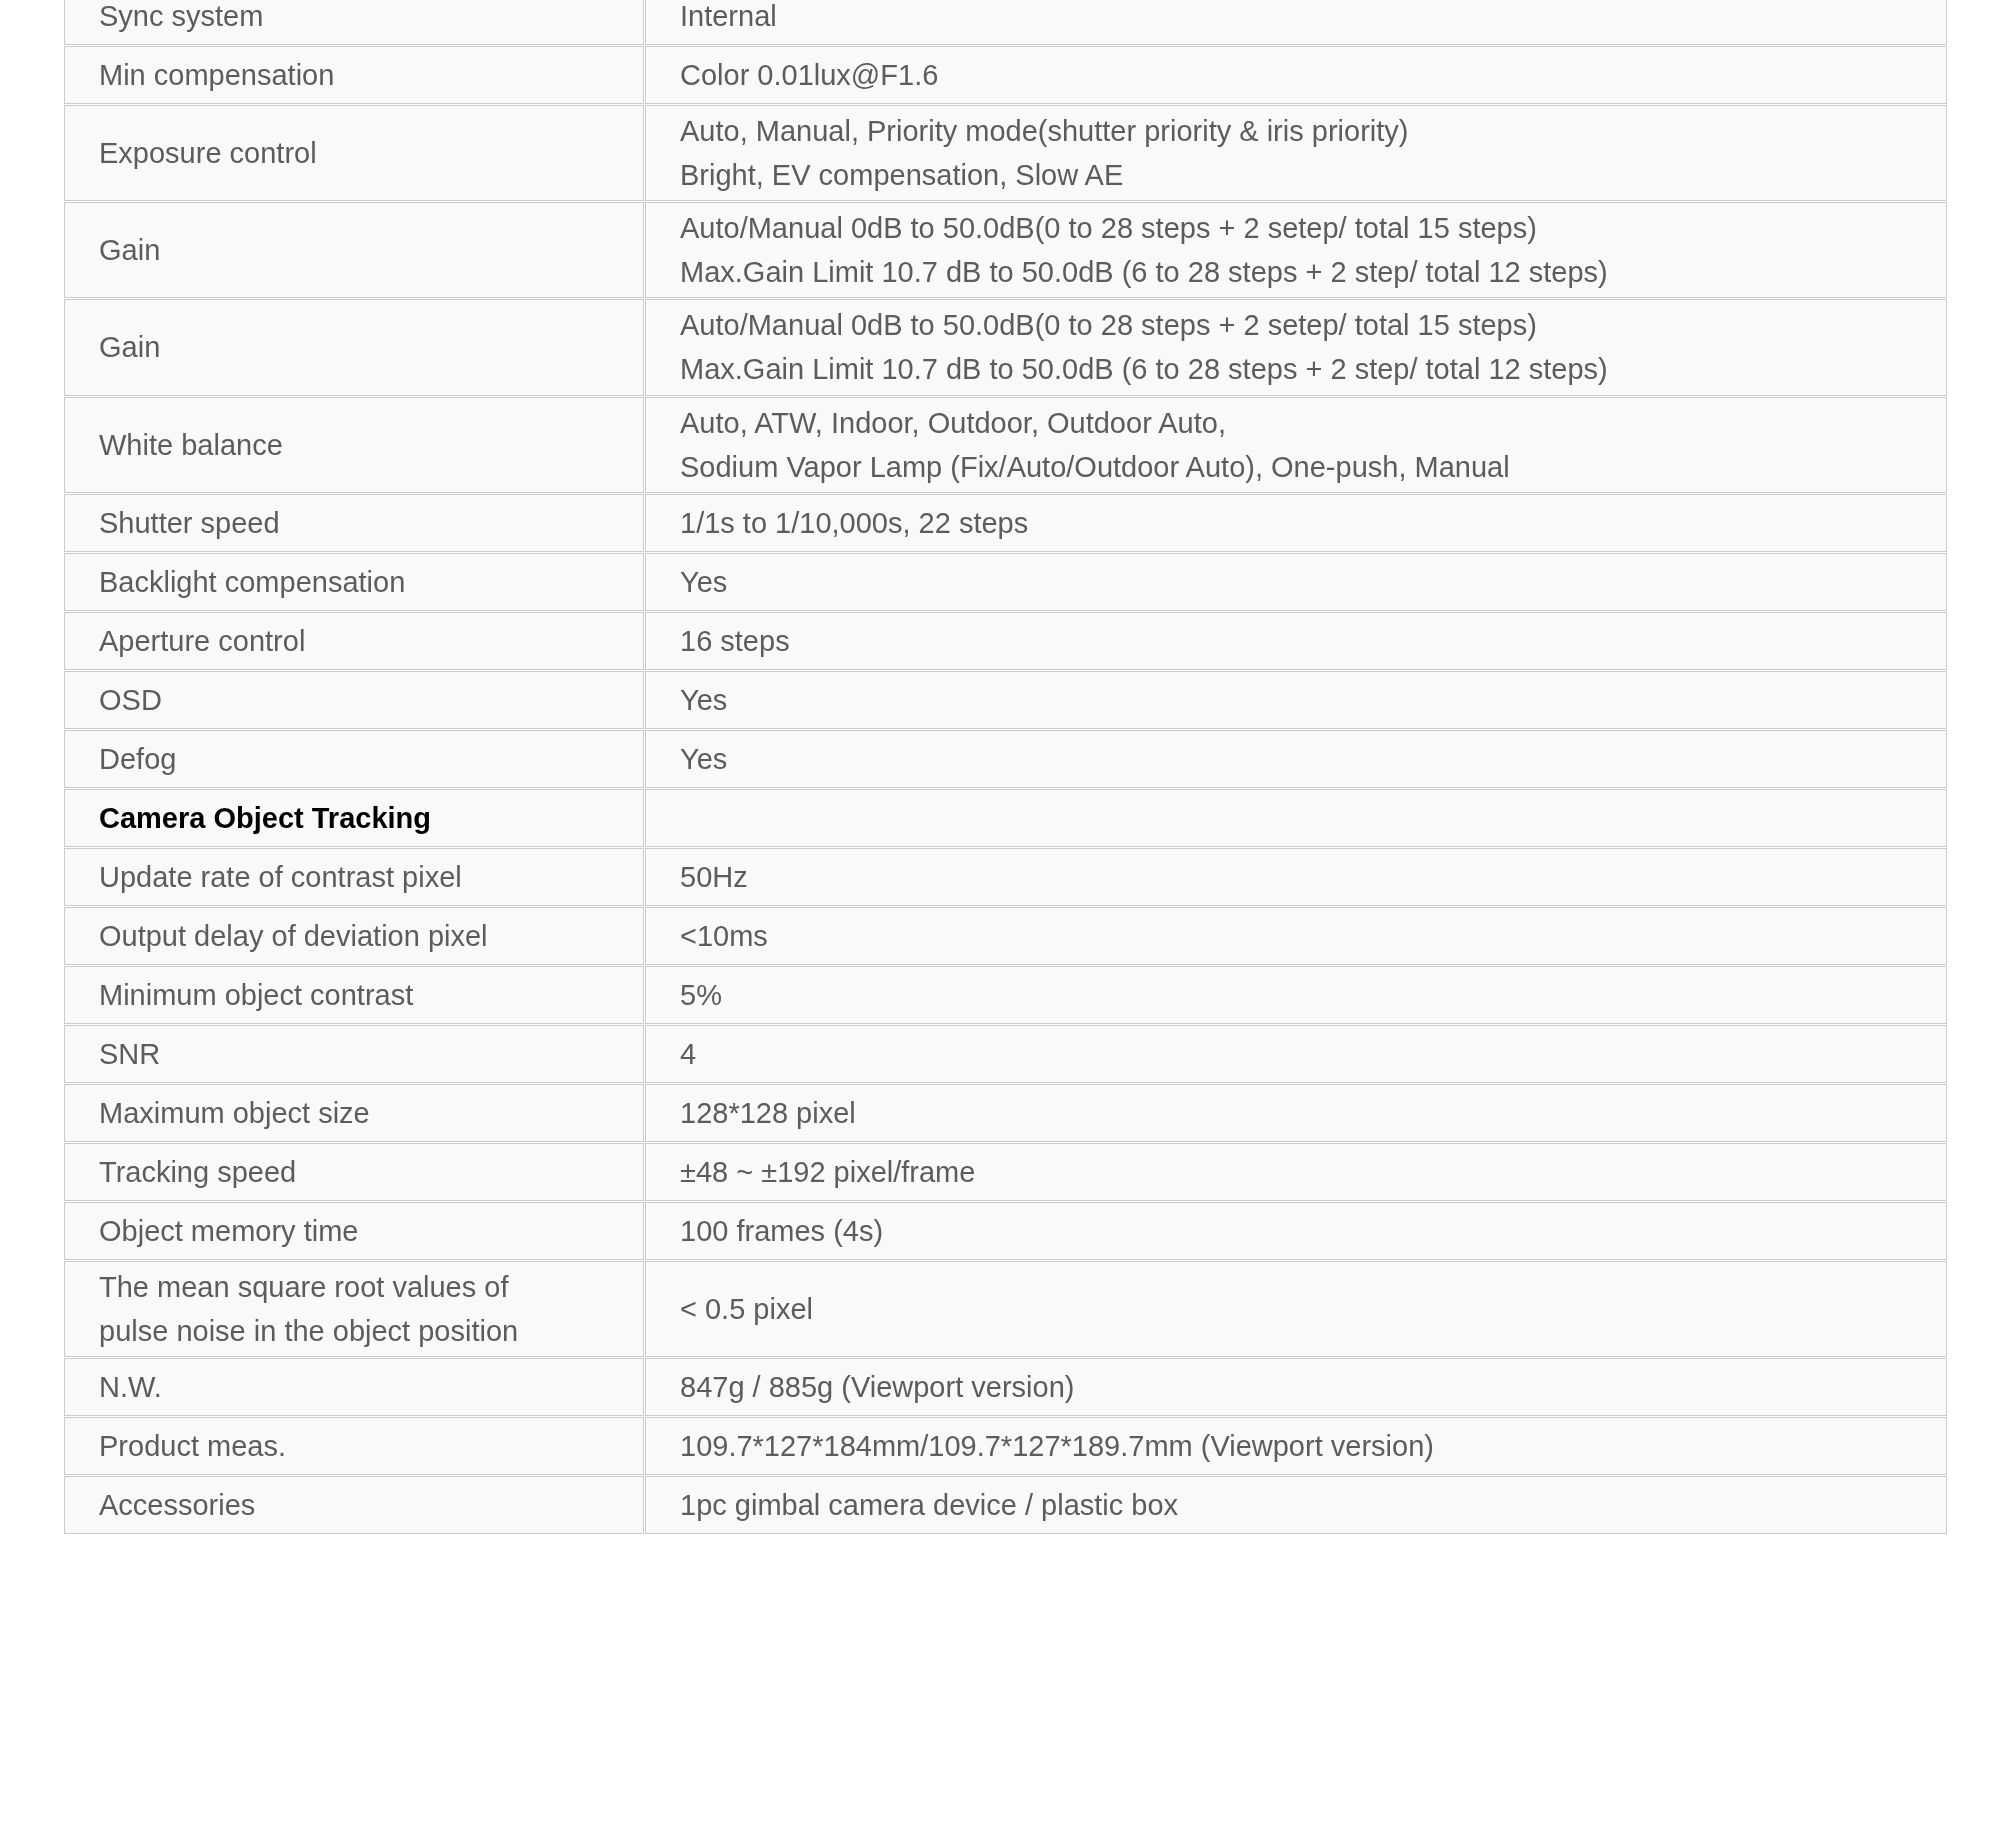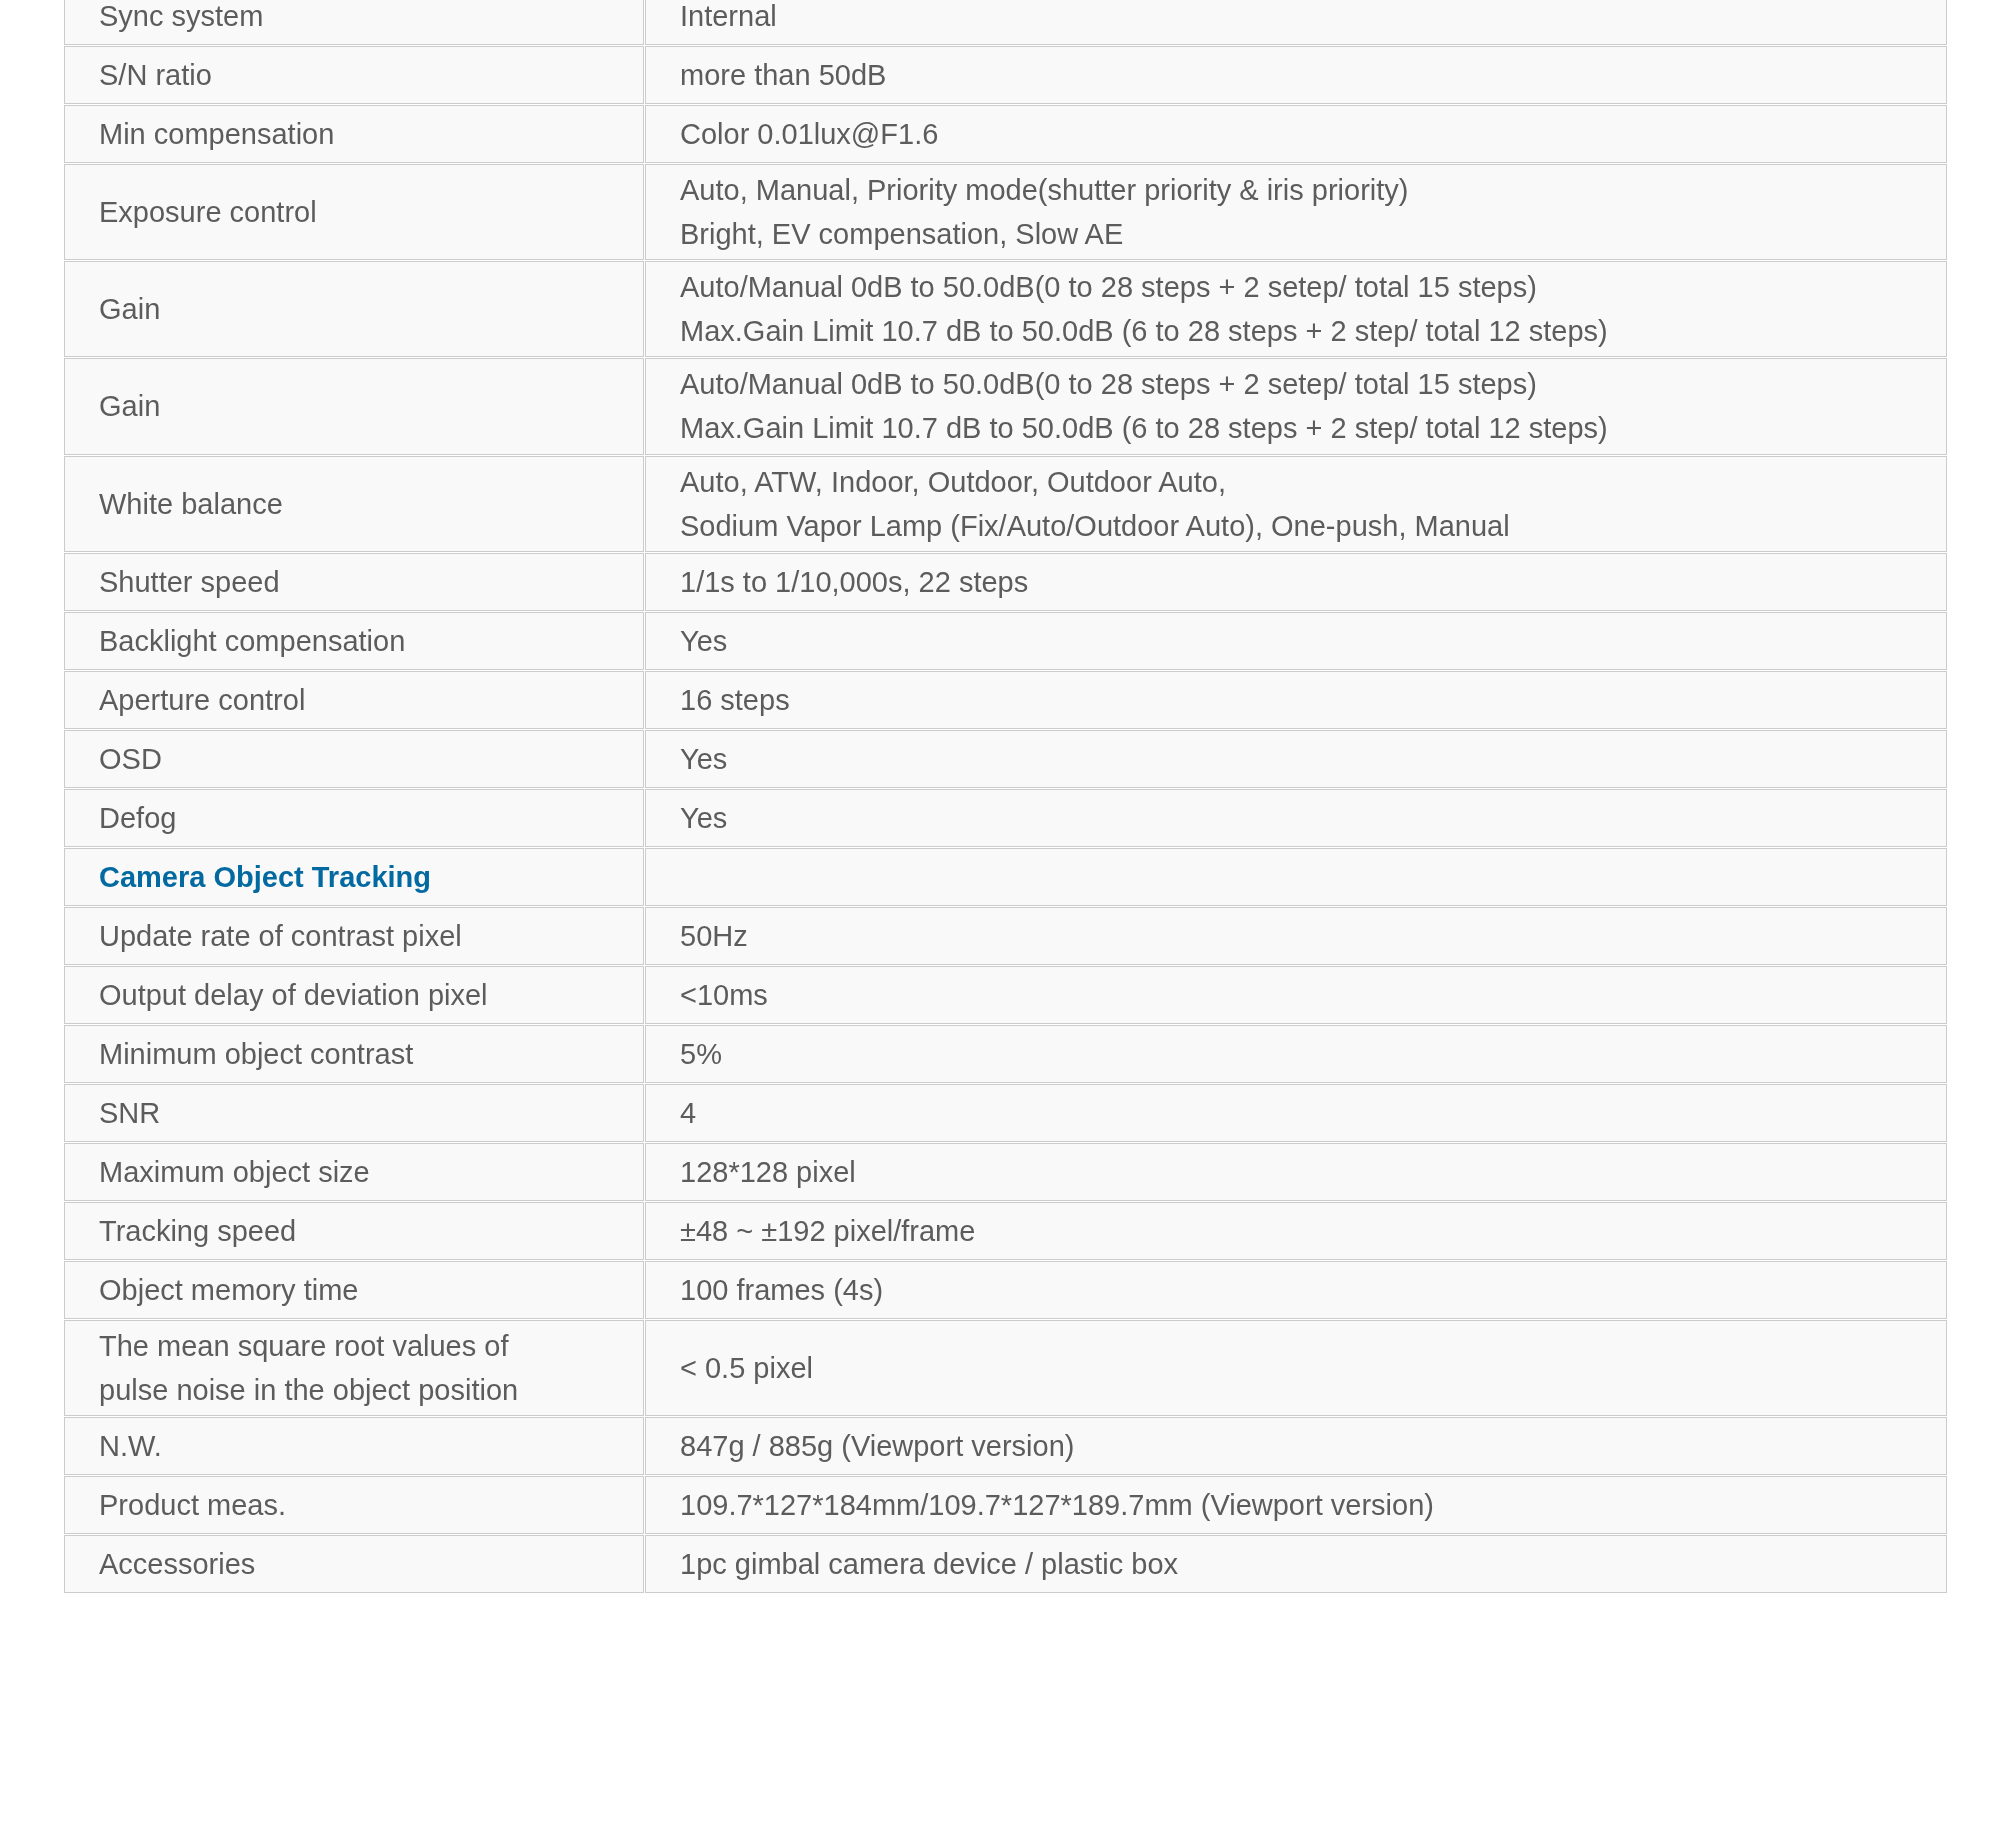--- a/index.html
+++ b/index.html
@@ -34,21 +34,21 @@
     height: 58px;
     padding: 3.2px 34px;
     font-size: 29px;
     line-height: 44px;
     color: #5c5c5c;
     vertical-align: middle;
     overflow: hidden;
   }
   tr.section td.label-cell {
     font-weight: bold;
-    color: #0369a1;
+    color: #000000;
   }
   .line { white-space: nowrap; }
 </style>
 </head>
 <body>
 
 <div class="table-wrap">
   <table class="spec">
     <colgroup>
         <col class="c-label">
@@ -58,28 +58,20 @@
 
       <tr>
         <td class="label-cell">
             <div class="line">Sync system</div>
           </td>
         <td class="value-cell">
             <div class="line">Internal</div>
           </td>
       </tr>
 
-      <tr>
-        <td class="label-cell">
-            <div class="line">S/N ratio</div>
-          </td>
-        <td class="value-cell">
-            <div class="line">more than 50dB</div>
-          </td>
-      </tr>
 
       <tr>
         <td class="label-cell">
             <div class="line">Min compensation</div>
           </td>
         <td class="value-cell">
             <div class="line">Color 0.01lux@F1.6</div>
           </td>
       </tr>
 

